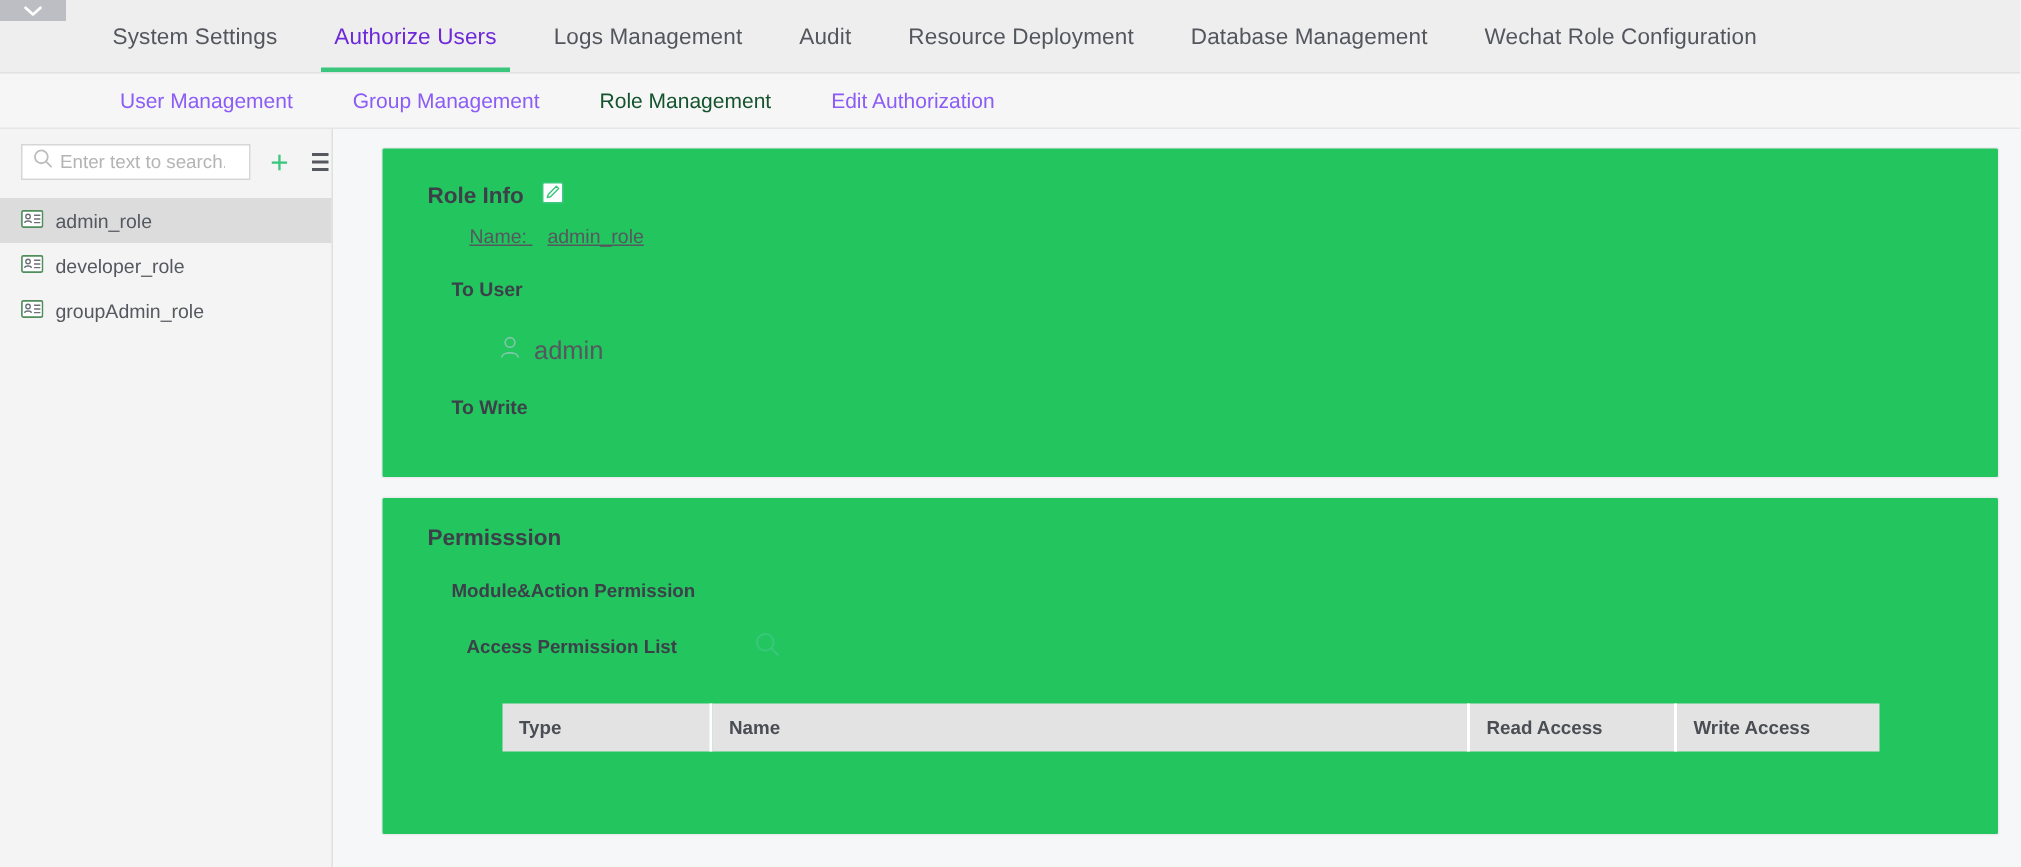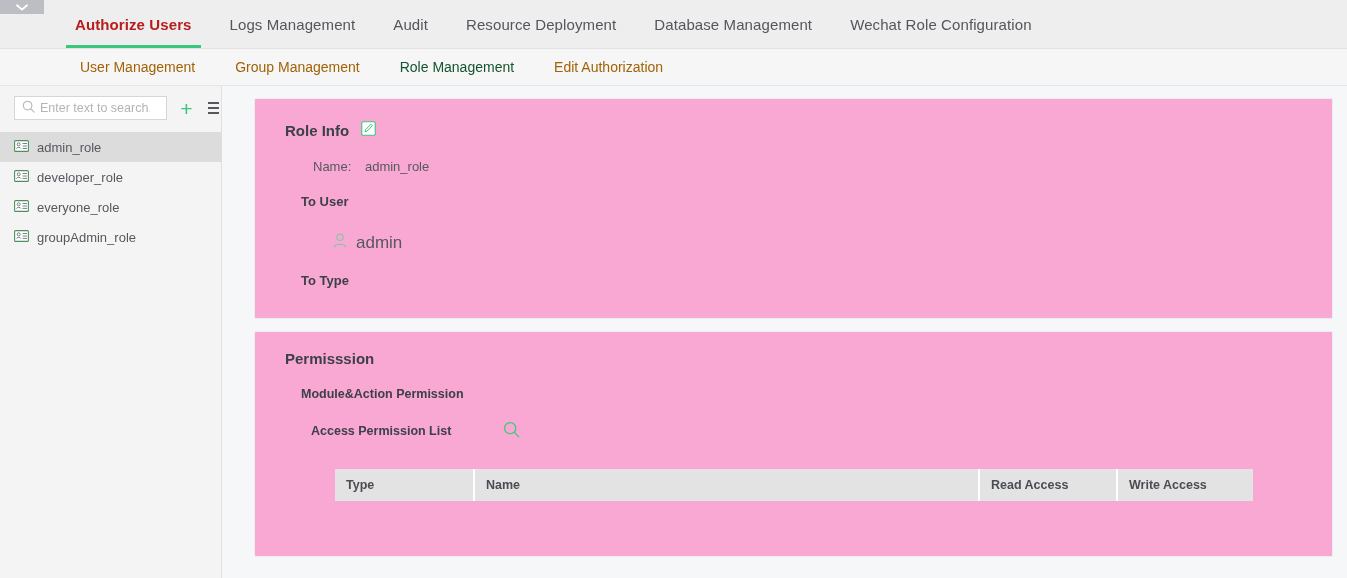--- a/index.html
+++ b/index.html
@@ -48,21 +48,21 @@
     position: relative;
     display: flex;
     align-items: center;
     padding: 0 19px;
     font-size: 15px;
     color: #53565c;
     cursor: pointer;
     white-space: nowrap;
     letter-spacing: .1px;
   }
-  .mainnav-item.active { color: #b91c1c; font-weight: bold; }
+  .mainnav-item.active { color: #6d28d9; }
   .mainnav-item.active::after {
     content: "";
     position: absolute;
     left: 10px;
     right: 10px;
     bottom: 0;
     height: 3px;
     background: #3ac77d;
   }
 
@@ -71,21 +71,21 @@
     height: 37px;
     background: #f6f6f6;
     border-bottom: 1px solid #e6e6e6;
     display: flex;
     align-items: center;
     padding-left: 60px;
     box-sizing: border-box;
   }
   .subnav-item {
     font-size: 14px;
-    color: #a16207;
+    color: #8b5cf6;
     padding: 0 20px;
     cursor: pointer;
     white-space: nowrap;
   }
   .subnav-item.active { color: #14532d; }
 
   
   .layout {
     display: flex;
     align-items: stretch;
@@ -166,42 +166,43 @@
   .role-item .role-icon { margin-right: 8px; flex: none; display: block; }
 
   
   .content {
     flex: 1;
     padding: 12px 14px 0 32px;
     box-sizing: border-box;
     overflow: hidden;
   }
   .card {
-    background: #f9a8d4;
+    background: #22c55e;
     border: 1px solid #ececf0;
     border-radius: 2px;
     box-sizing: border-box;
   }
   .card-roleinfo { height: 221px; padding: 22px 0 0 30px; }
   .card-permission { margin-top: 12px; height: 226px; padding: 18px 0 0 30px; }
 
   .card-title {
     display: flex;
     align-items: center;
     font-size: 15px;
     font-weight: bold;
     color: #3c4049;
   }
   .edit-icon { margin-left: 12px; cursor: pointer; display: block; }
 
   .field-row {
-    margin-top: 20px;
+    margin-top: 10px;
     padding-left: 28px;
     font-size: 13px;
     color: #55585e;
+    text-decoration: underline;
   }
   .field-label { color: #55585e; }
   .field-value { margin-left: 10px; color: #55585e; }
 
   .sub-head {
     margin-top: 20px;
     padding-left: 16px;
     font-size: 13px;
     font-weight: bold;
     color: #3c4049;
@@ -261,20 +262,21 @@
 
 <div class="topbar">
   <div class="collapse-tab">
     <span>
       <svg width="14" height="9" viewBox="0 0 14 9" fill="none">
         <path d="M2 2.2 L7 6.6 L12 2.2" stroke="#ffffff" stroke-width="1.8" stroke-linecap="round" stroke-linejoin="round"></path>
       </svg>
     </span>
   </div>
   <div class="mainnav">
+    <div class="mainnav-item">System Settings</div>
     <div class="mainnav-item active">Authorize Users</div>
     <div class="mainnav-item">Logs Management</div>
     <div class="mainnav-item">Audit</div>
     <div class="mainnav-item">Resource Deployment</div>
     <div class="mainnav-item">Database Management</div>
     <div class="mainnav-item">Wechat Role Configuration</div>
   </div>
 </div>
 
 <div class="subnav">
@@ -329,41 +331,30 @@
           <svg width="15" height="12" viewBox="0 0 15 12" fill="none">
             <rect x="0.6" y="0.6" width="13.8" height="10.8" rx="1" stroke="#4f8f5c" stroke-width="1.1" fill="#fff"></rect>
             <circle cx="4.7" cy="4.3" r="1.5" stroke="#6b6f78" stroke-width="0.9" fill="none"></circle>
             <path d="M2.4 8.6 C2.9 6.9 6.5 6.9 7 8.6" stroke="#6b6f78" stroke-width="0.9" fill="none"></path>
             <path d="M9 3.5 H12.6 M9 6 H12.6 M9 8.4 H12.6" stroke="#6b6f78" stroke-width="0.9" stroke-linecap="round"></path>
           </svg>
         </span>
         <span>developer_role</span>
       </div>
 
+
       <div class="role-item">
         <span class="role-icon">
           <svg width="15" height="12" viewBox="0 0 15 12" fill="none">
             <rect x="0.6" y="0.6" width="13.8" height="10.8" rx="1" stroke="#4f8f5c" stroke-width="1.1" fill="#fff"></rect>
             <circle cx="4.7" cy="4.3" r="1.5" stroke="#6b6f78" stroke-width="0.9" fill="none"></circle>
             <path d="M2.4 8.6 C2.9 6.9 6.5 6.9 7 8.6" stroke="#6b6f78" stroke-width="0.9" fill="none"></path>
             <path d="M9 3.5 H12.6 M9 6 H12.6 M9 8.4 H12.6" stroke="#6b6f78" stroke-width="0.9" stroke-linecap="round"></path>
           </svg>
         </span>
-        <span>everyone_role</span>
-      </div>
-
-      <div class="role-item">
-        <span class="role-icon">
-          <svg width="15" height="12" viewBox="0 0 15 12" fill="none">
-            <rect x="0.6" y="0.6" width="13.8" height="10.8" rx="1" stroke="#4f8f5c" stroke-width="1.1" fill="#fff"></rect>
-            <circle cx="4.7" cy="4.3" r="1.5" stroke="#6b6f78" stroke-width="0.9" fill="none"></circle>
-            <path d="M2.4 8.6 C2.9 6.9 6.5 6.9 7 8.6" stroke="#6b6f78" stroke-width="0.9" fill="none"></path>
-            <path d="M9 3.5 H12.6 M9 6 H12.6 M9 8.4 H12.6" stroke="#6b6f78" stroke-width="0.9" stroke-linecap="round"></path>
-          </svg>
-        </span>
         <span>groupAdmin_role</span>
       </div>
 
     </div>
   </div>
 
   <div class="content">
 
     <div class="card card-roleinfo">
       <div class="card-title">
@@ -386,21 +377,21 @@
       <div class="member-row">
         <span>
           <svg width="14" height="15" viewBox="0 0 14 15" fill="none">
             <circle cx="7" cy="4.3" r="3.2" stroke="#7fc7a8" stroke-width="1.1" fill="none"></circle>
             <path d="M1.6 14 C1.6 10.3 12.4 10.3 12.4 14" stroke="#7fc7a8" stroke-width="1.1" fill="none" stroke-linecap="round"></path>
           </svg>
         </span>
         <span>admin</span>
       </div>
 
-      <div class="sub-head">To Type</div>
+      <div class="sub-head">To Write</div>
     </div>
 
     <div class="card card-permission">
       <div class="card-title">Permisssion</div>
 
       <div class="perm-sub1">Module&amp;Action Permission</div>
 
       <div class="perm-sub2">
         <span>Access Permission List</span>
         <span class="find-icon">

